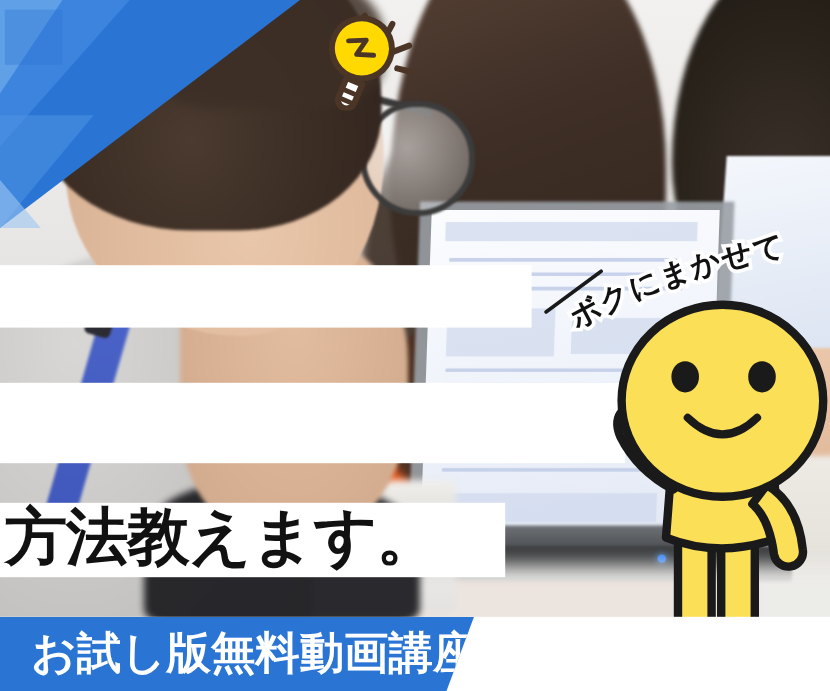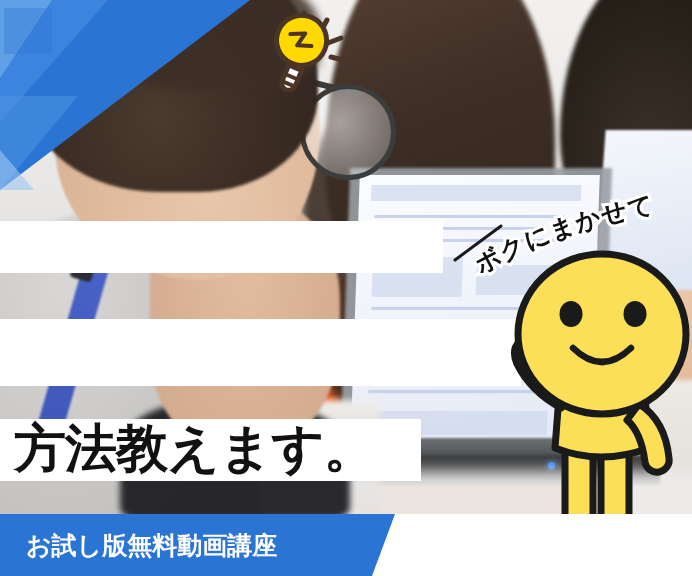--- a/index.html
+++ b/index.html
@@ -145,36 +145,36 @@
   #line2{left:14px;top:300px;font-size:58px;line-height:84px;color:#111;}
   #line2 .huge{
     font-size:92px;
     background:linear-gradient(180deg,#d19b12 0%,#d98214 40%,#d44a10 100%);
     -webkit-background-clip:text;background-clip:text;color:transparent;
     -webkit-text-fill-color:transparent;
     text-shadow:none;
     padding-right:4px;
   }
   
-  #line3{left:14px;top:416px;font-size:52px;line-height:64px;color:#111;}
+  #line3{left:4px;top:416px;font-size:52px;line-height:64px;color:#111;}
 
   
   .speech{position:absolute;left:455px;top:196px;width:237px;height:90px;}
   .speech svg{overflow:visible;}
 
   
   .mascot{position:absolute;left:489px;top:236px;width:203px;height:310px;}
 
   
   #bottombar{position:absolute;left:0;top:514px;width:692px;height:62px;}
   .bb-white{position:absolute;inset:0;background:#ffffff;}
   .bb-blue{position:absolute;left:0;top:0;width:395px;height:62px;
      background:#2a74d4;clip-path:polygon(0 0,395px 0,372px 62px,0 62px);}
   #bb-left-text{position:absolute;left:26px;top:50%;transform:translateY(-50%);
-     color:#ffffff;font-size:25px;font-weight:bold;letter-spacing:0px;
+     color:#ffffff;font-size:37px;font-weight:bold;letter-spacing:0px;
      font-family:"DejaVu Sans","Liberation Sans",sans-serif;white-space:nowrap;}
   #bb-right{position:absolute;left:414px;top:50%;transform:translateY(-50%);
      display:flex;align-items:center;gap:10px;white-space:nowrap;}
   #bb-tri{width:0;height:0;border-left:16px solid #1b55a8;
      border-top:11px solid transparent;border-bottom:11px solid transparent;}
   #bb-right-text{color:#1b55a8;font-size:35px;font-weight:bold;letter-spacing:0px;
      font-family:"DejaVu Sans","Liberation Sans",sans-serif;}
 </style>
 </head>
 <body>

